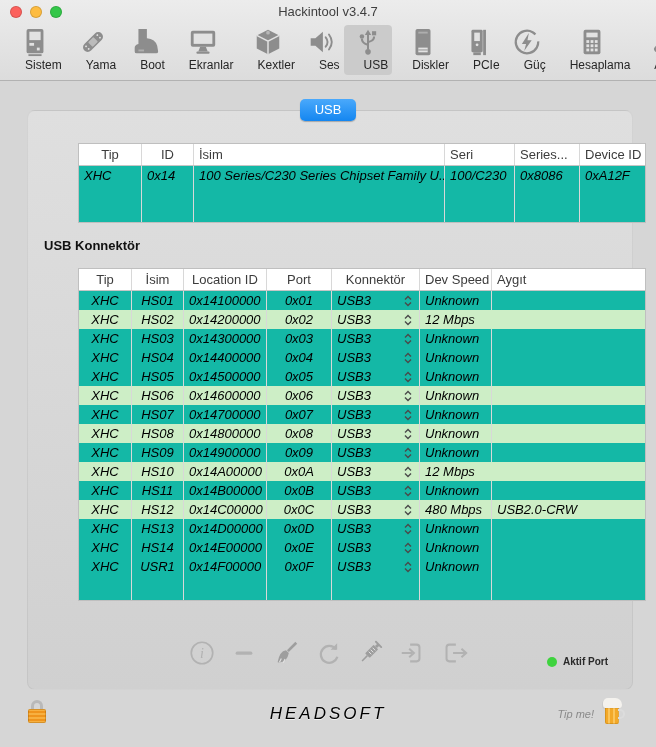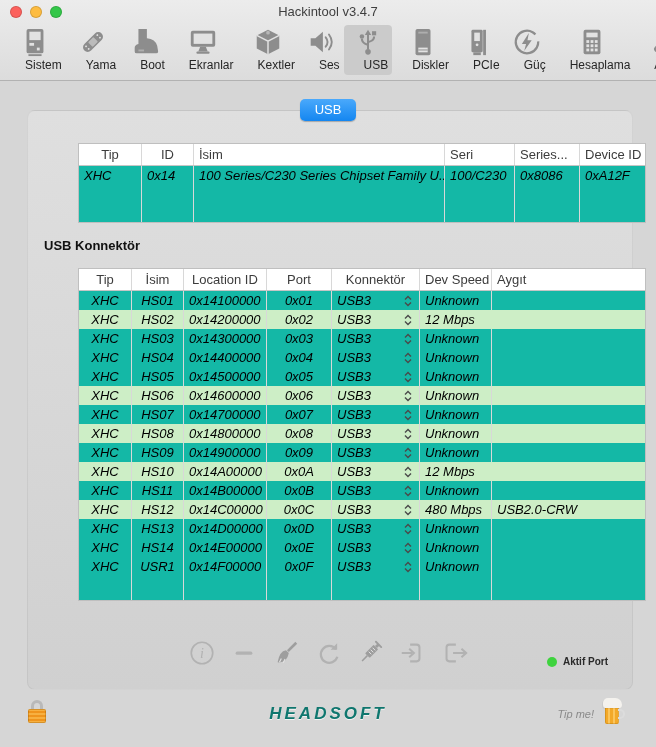--- a/index.html
+++ b/index.html
@@ -79,22 +79,22 @@
 
   
   .footer { position:absolute; left:0; top:690px; width:656px; height:57px; }
   .lock { position:absolute; left:28px; top:10px; width:18px; height:24px; }
   .lock .shackle { position:absolute; left:3px; top:0; width:12px; height:12px;
                    border:3px solid #b9b9b9; border-bottom:none; border-radius:7px 7px 0 0; }
   .lock .body { position:absolute; left:0; top:9px; width:18px; height:14px; border-radius:2px;
                 background:repeating-linear-gradient(#f7b040 0 2px, #ef941c 2px 4px);
                 box-shadow:inset 0 0 0 1px rgba(150,90,0,.35); }
   .brand { position:absolute; left:0; width:656px; top:14px; text-align:center;
-           font-size:17px; font-weight:bold; font-style:italic; letter-spacing:3px;
-           color:#0f766e; text-shadow:0 1px 0 rgba(255,255,255,.7); }
+           font-size:17px; font-weight:normal; font-style:italic; letter-spacing:3px;
+           color:#000000; text-shadow:0 1px 0 rgba(255,255,255,.7); }
   .tip { position:absolute; right:62px; top:18px; font-size:11px; font-style:italic; color:#8a8a8a; }
   .beer { position:absolute; right:30px; top:8px; width:22px; height:28px; }
   .beer .mug { position:absolute; left:1px; top:8px; width:14px; height:18px; border-radius:2px;
                background:repeating-linear-gradient(90deg,#f3a929 0 3px,#fbc55c 3px 5px);
                box-shadow:inset 0 0 0 1px rgba(160,100,0,.3); }
   .beer .handle { position:absolute; right:1px; top:11px; width:7px; height:10px;
                   border:2px solid #dcdcdc; border-left:none; border-radius:0 5px 5px 0; }
   .beer .foam { position:absolute; left:-1px; top:0; width:19px; height:10px; background:#f4f2ee;
                 border-radius:6px 8px 4px 4px; box-shadow:-1px 1px 0 rgba(0,0,0,.05); }
 </style>

